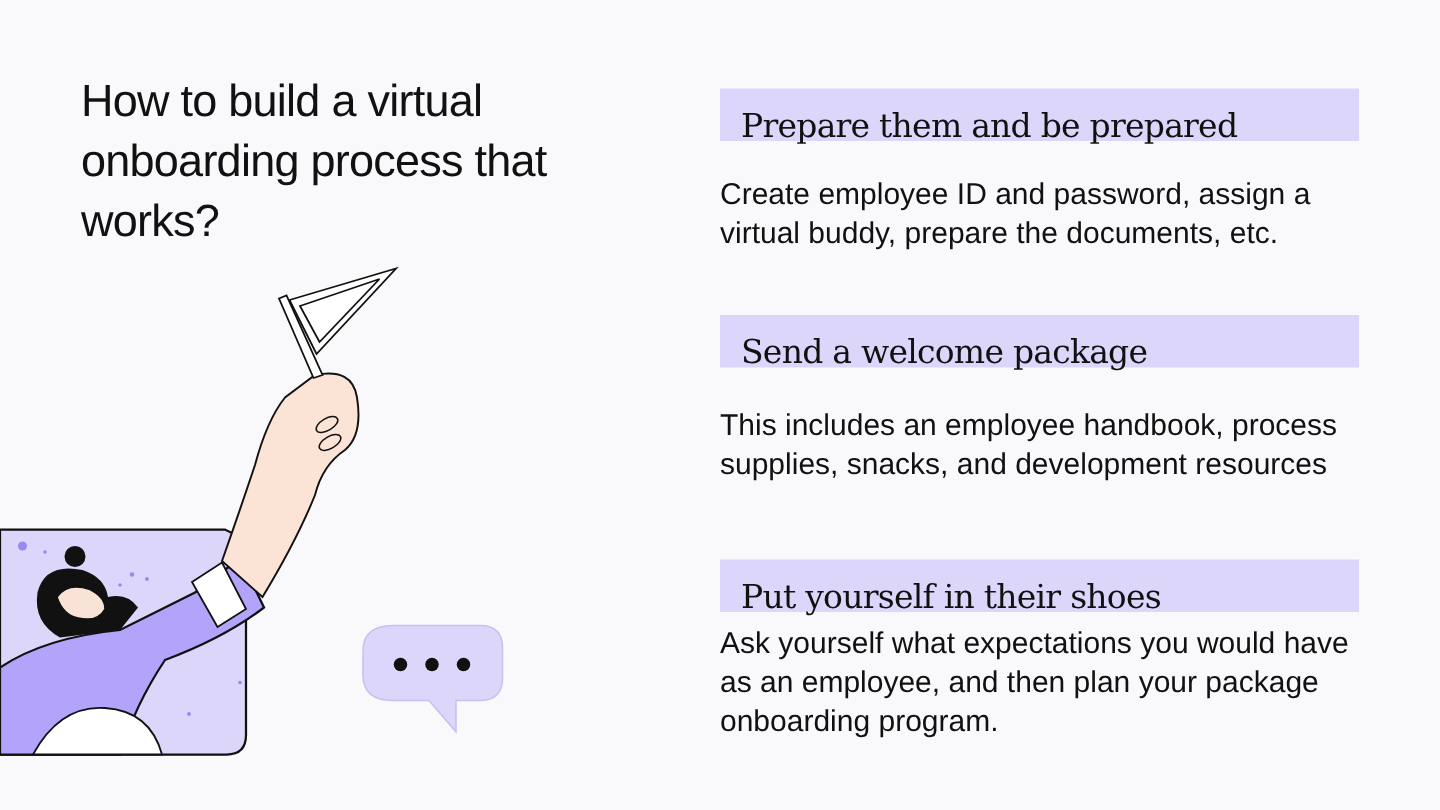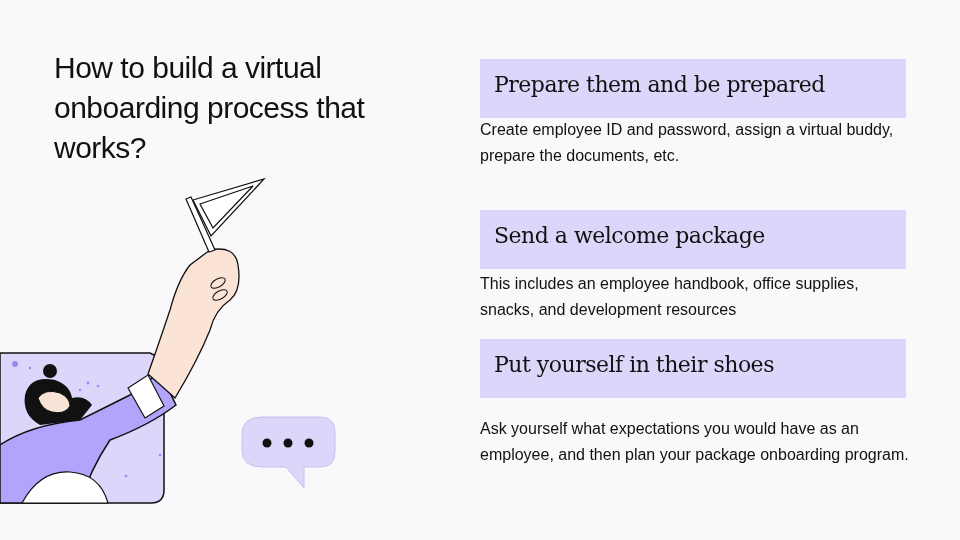--- a/index.html
+++ b/index.html
@@ -1,33 +1,33 @@
 <!DOCTYPE html>
 <html><head>
 <meta charset="utf-8">
 <style>
   html, body { margin:0; padding:0; }
   body { width:960px; height:540px; background:#f9f9fc; position:relative; overflow:hidden; font-family:"Liberation Sans", sans-serif; }
   .title { position:absolute; left:54px; top:48px; width:340px; font-family:Liberation Sans, sans-serif; font-size:30px; line-height:40px; color:#111; letter-spacing:-0.5px; }
-  .card-h { position:absolute; left:480px; width:426px; height:59px; background:#ddd6fb; box-sizing:border-box; padding-left:14px; font-family:"DejaVu Serif", serif; font-size:22px; line-height:51px; color:#111; letter-spacing:-0.5px; }
-  .card-b { position:absolute; left:480px; width:430px; font-size:16px; line-height:26px; color:#111; }
+  .card-h { position:absolute; left:480px; width:426px; height:35px; background:#ddd6fb; box-sizing:border-box; padding-left:14px; font-family:"DejaVu Serif", serif; font-size:22px; line-height:51px; color:#111; letter-spacing:-0.5px; }
+  .card-b { position:absolute; left:480px; width:430px; font-size:20px; line-height:26px; color:#111; }
   .illus { position:absolute; left:0; top:170px; width:360px; height:340px; }
 </style>
 </head>
 <body>
 
 <div class="title">How to build a virtual onboarding process that works?</div>
 
 <div class="card-h" style="top:59px">Prepare them and be prepared</div>
 <div class="card-b" style="top:117px">Create employee ID and password, assign a virtual buddy, prepare the documents, etc.</div>
 
 <div class="card-h" style="top:210px">Send a welcome package</div>
-<div class="card-b" style="top:271px">This includes an employee handbook, office supplies, snacks, and development resources</div>
+<div class="card-b" style="top:271px">This includes an employee handbook, process supplies, snacks, and development resources</div>
 
-<div class="card-h" style="top:339px">Put yourself in their shoes</div>
+<div class="card-h" style="top:373px">Put yourself in their shoes</div>
 <div class="card-b" style="top:416px">Ask yourself what expectations you would have as an employee, and then plan your package onboarding program.</div>
 
 <svg class="illus" viewBox="0 170 360 340">
 
   <path d="M0 353 L150 353 L164 360 L164 490 Q164 503 151 503 L0 503 Z" fill="#ddd6fb" stroke="#111" stroke-width="1.5"></path>
 
   <g fill="#9a88ef">
     <circle cx="15" cy="364" r="3"></circle>
       <circle cx="30" cy="368" r="1.2"></circle>
       <circle cx="88" cy="383" r="1.5"></circle>

